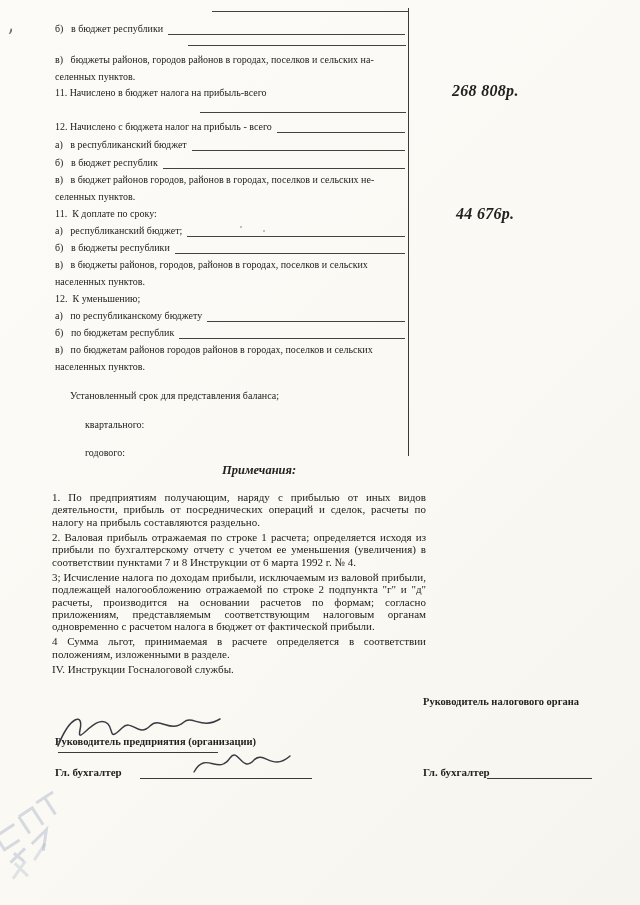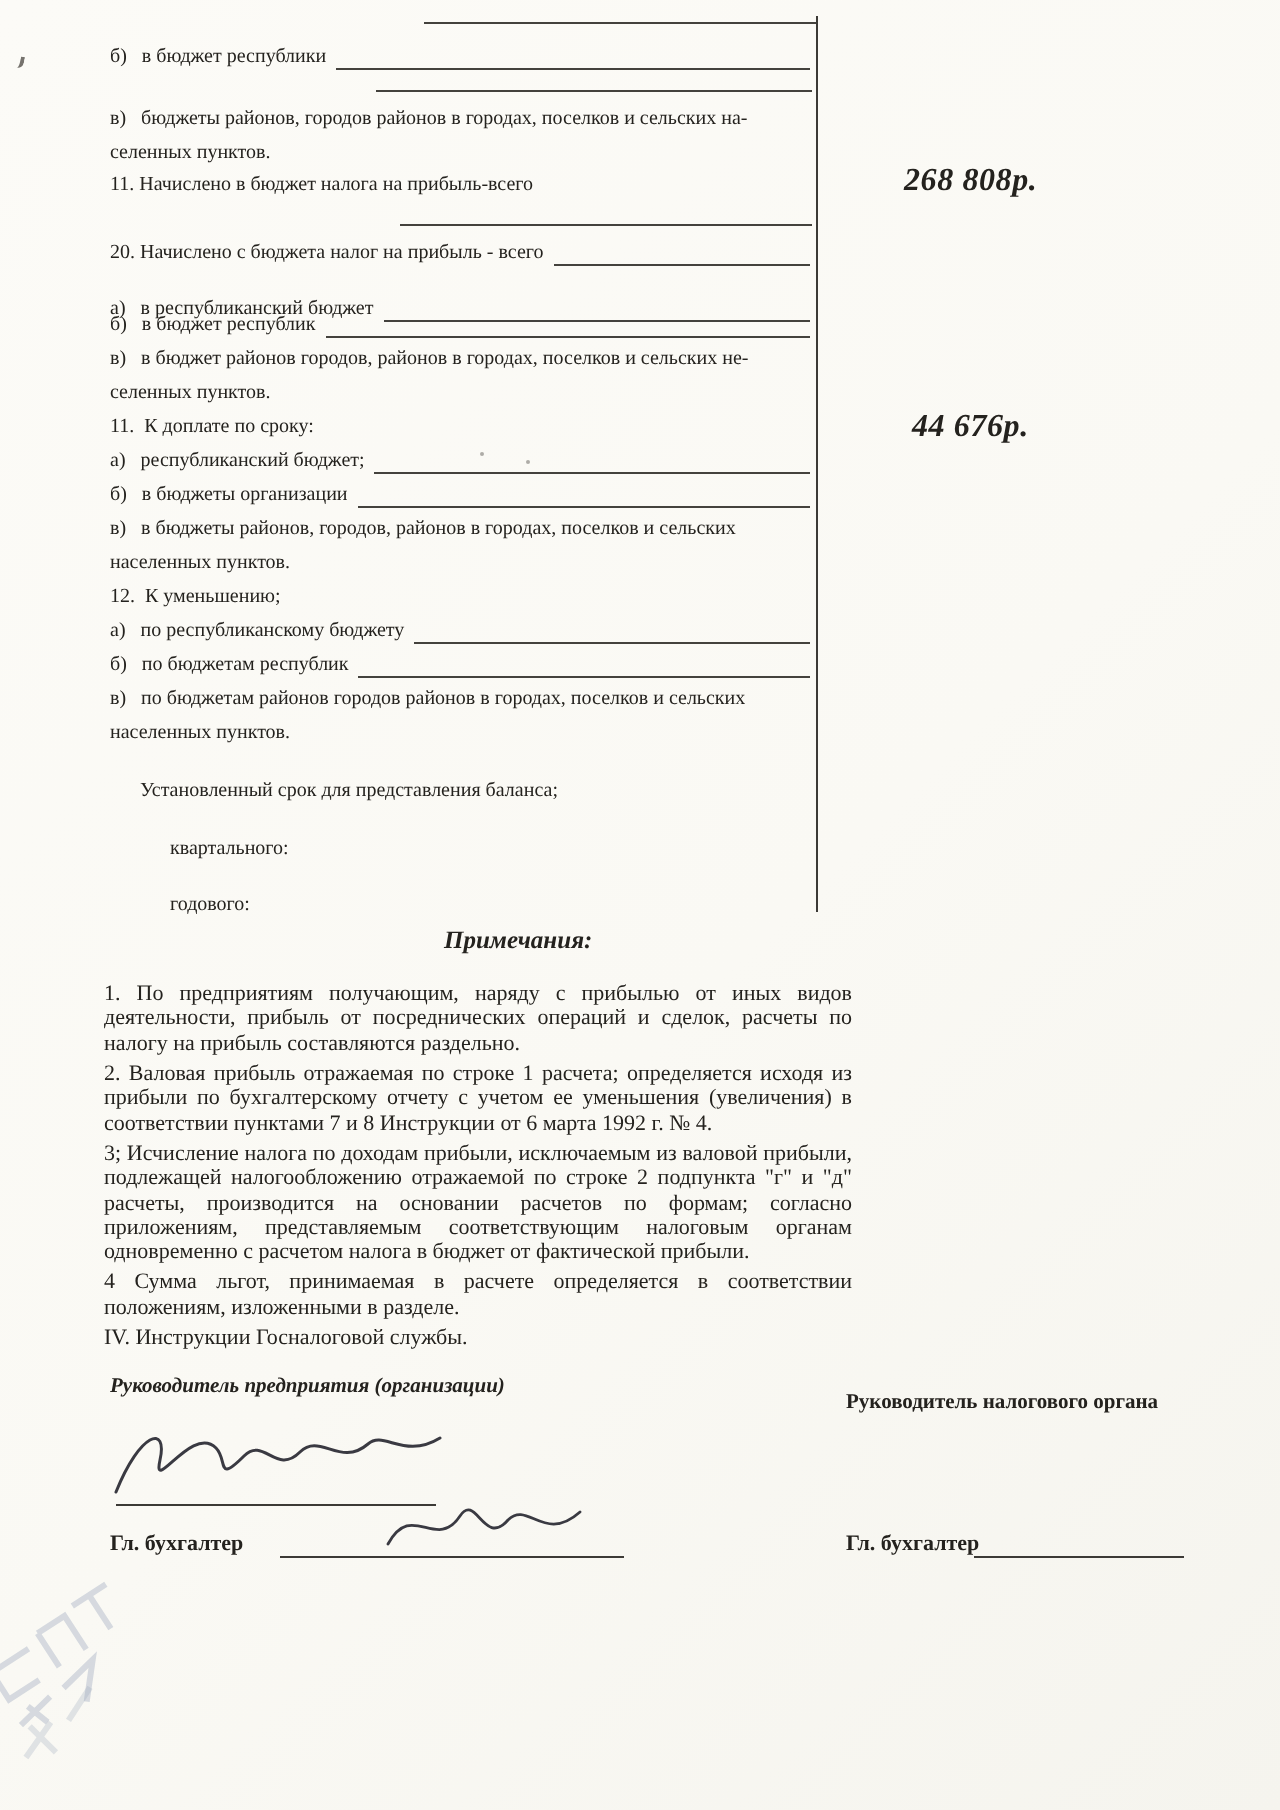--- a/index.html
+++ b/index.html
@@ -53,25 +53,25 @@
   </div>
 
   <div class="row" style="top:86px;">
     <span class="lbl">11. Начислено в бюджет налога на прибыль-всего</span>
   </div>
   <div class="money" style="left:452px;top:82px;">268 808р.</div>
 
   <div class="hline" style="left:200px;top:112px;width:206px;"></div>
 
   <div class="row" style="top:120px;">
-    <span class="lbl">20. Начислено с бюджета налог на прибыль - всего</span>
+    <span class="lbl">12. Начислено с бюджета налог на прибыль - всего</span>
     <span class="blank"></span>
   </div>
 
-  <div class="row" style="top:148px;justify-content:space-between;">
+  <div class="row" style="top:138px;justify-content:space-between;">
     <span class="lbl">а)   в республиканский бюджет</span>
     <span class="blank"></span>
   </div>
   <div class="row" style="top:156px;">
     <span class="lbl">б)   в бюджет республик</span>
     <span class="blank"></span>
   </div>
 
   <div class="row" style="top:173px;">
     <span class="lbl">в)   в бюджет районов городов, районов в городах, поселков и сельских не-</span>
@@ -86,21 +86,21 @@
   <div class="money" style="left:456px;top:205px;">44 676р.</div>
 
   <div class="row" style="top:224px;">
     <span class="lbl">а)   республиканский бюджет;</span>
     <span class="blank"></span>
   </div>
   <div class="speck" style="left:240px;top:226px;width:2px;height:2px;"></div>
   <div class="speck" style="left:263px;top:230px;width:2px;height:2px;"></div>
 
   <div class="row" style="top:241px;">
-    <span class="lbl">б)   в бюджеты организации</span>
+    <span class="lbl">б)   в бюджеты республики</span>
     <span class="blank"></span>
   </div>
 
   <div class="row" style="top:258px;">
     <span class="lbl">в)   в бюджеты районов, городов, районов в городах, поселков и сельских</span>
   </div>
   <div class="row" style="top:275px;">
     <span class="lbl">населенных пунктов.</span>
   </div>
 
@@ -136,21 +136,21 @@
 
   <div class="notes-head" style="left:222px;top:463px;">Примечания:</div>
   <div class="notes" style="top:491px;">
     <p>1.  По предприятиям получающим, наряду с прибылью от иных видов деятельности, прибыль от посреднических операций и сделок, расчеты по налогу на прибыль составляются раздельно.</p>
     <p>2.  Валовая прибыль отражаемая по строке 1 расчета; определяется исходя из прибыли по бухгалтерскому отчету с учетом ее уменьшения (увеличения) в соответствии пунктами 7 и 8 Инструкции от 6 марта 1992 г. № 4.</p>
     <p>3;  Исчисление налога по доходам прибыли, исключаемым из валовой прибыли, подлежащей налогообложению отражаемой по строке 2 подпункта "г" и "д" расчеты, производится на основании расчетов по формам; согласно приложениям, представляемым соответствующим налоговым органам одновременно с расчетом налога в бюджет от фактической прибыли.</p>
     <p>4  Сумма льгот, принимаемая в расчете определяется в соответствии положениям, изложенными в разделе.</p>
     <p>IV.  Инструкции Госналоговой службы.</p>
   </div>
 
-  <div class="sig-title" style="left:55px;top:688px;font-style:italic;">Руководитель предприятия (организации)</div>
+  <div class="sig-title" style="left:55px;top:736px;">Руководитель предприятия (организации)</div>
   <div class="sig-title" style="left:423px;top:696px;">Руководитель налогового органа</div>
 
   <svg class="sig-svg" style="left:50px;top:706px;" width="180" height="48" viewBox="0 0 180 48">
     <path d="M8,40 C20,10 34,6 30,24 C26,42 46,6 58,18 C64,24 58,36 72,22 C82,12 88,32 100,20 C110,10 120,28 134,16 C142,9 152,24 170,13" fill="none" stroke="#3a3a42" stroke-width="1.5" stroke-linecap="round"></path>
   </svg>
   <div class="sig-line" style="left:58px;top:752px;width:160px;"></div>
 
   <div class="sig-label" style="left:55px;top:766px;">Гл. бухгалтер</div>
   <svg class="sig-svg" style="left:188px;top:746px;" width="110" height="34" viewBox="0 0 110 34">
     <path d="M6,26 C18,4 30,30 42,12 C50,0 54,28 66,14 C76,4 84,26 102,10" fill="none" stroke="#3a3a42" stroke-width="1.4" stroke-linecap="round"></path>

